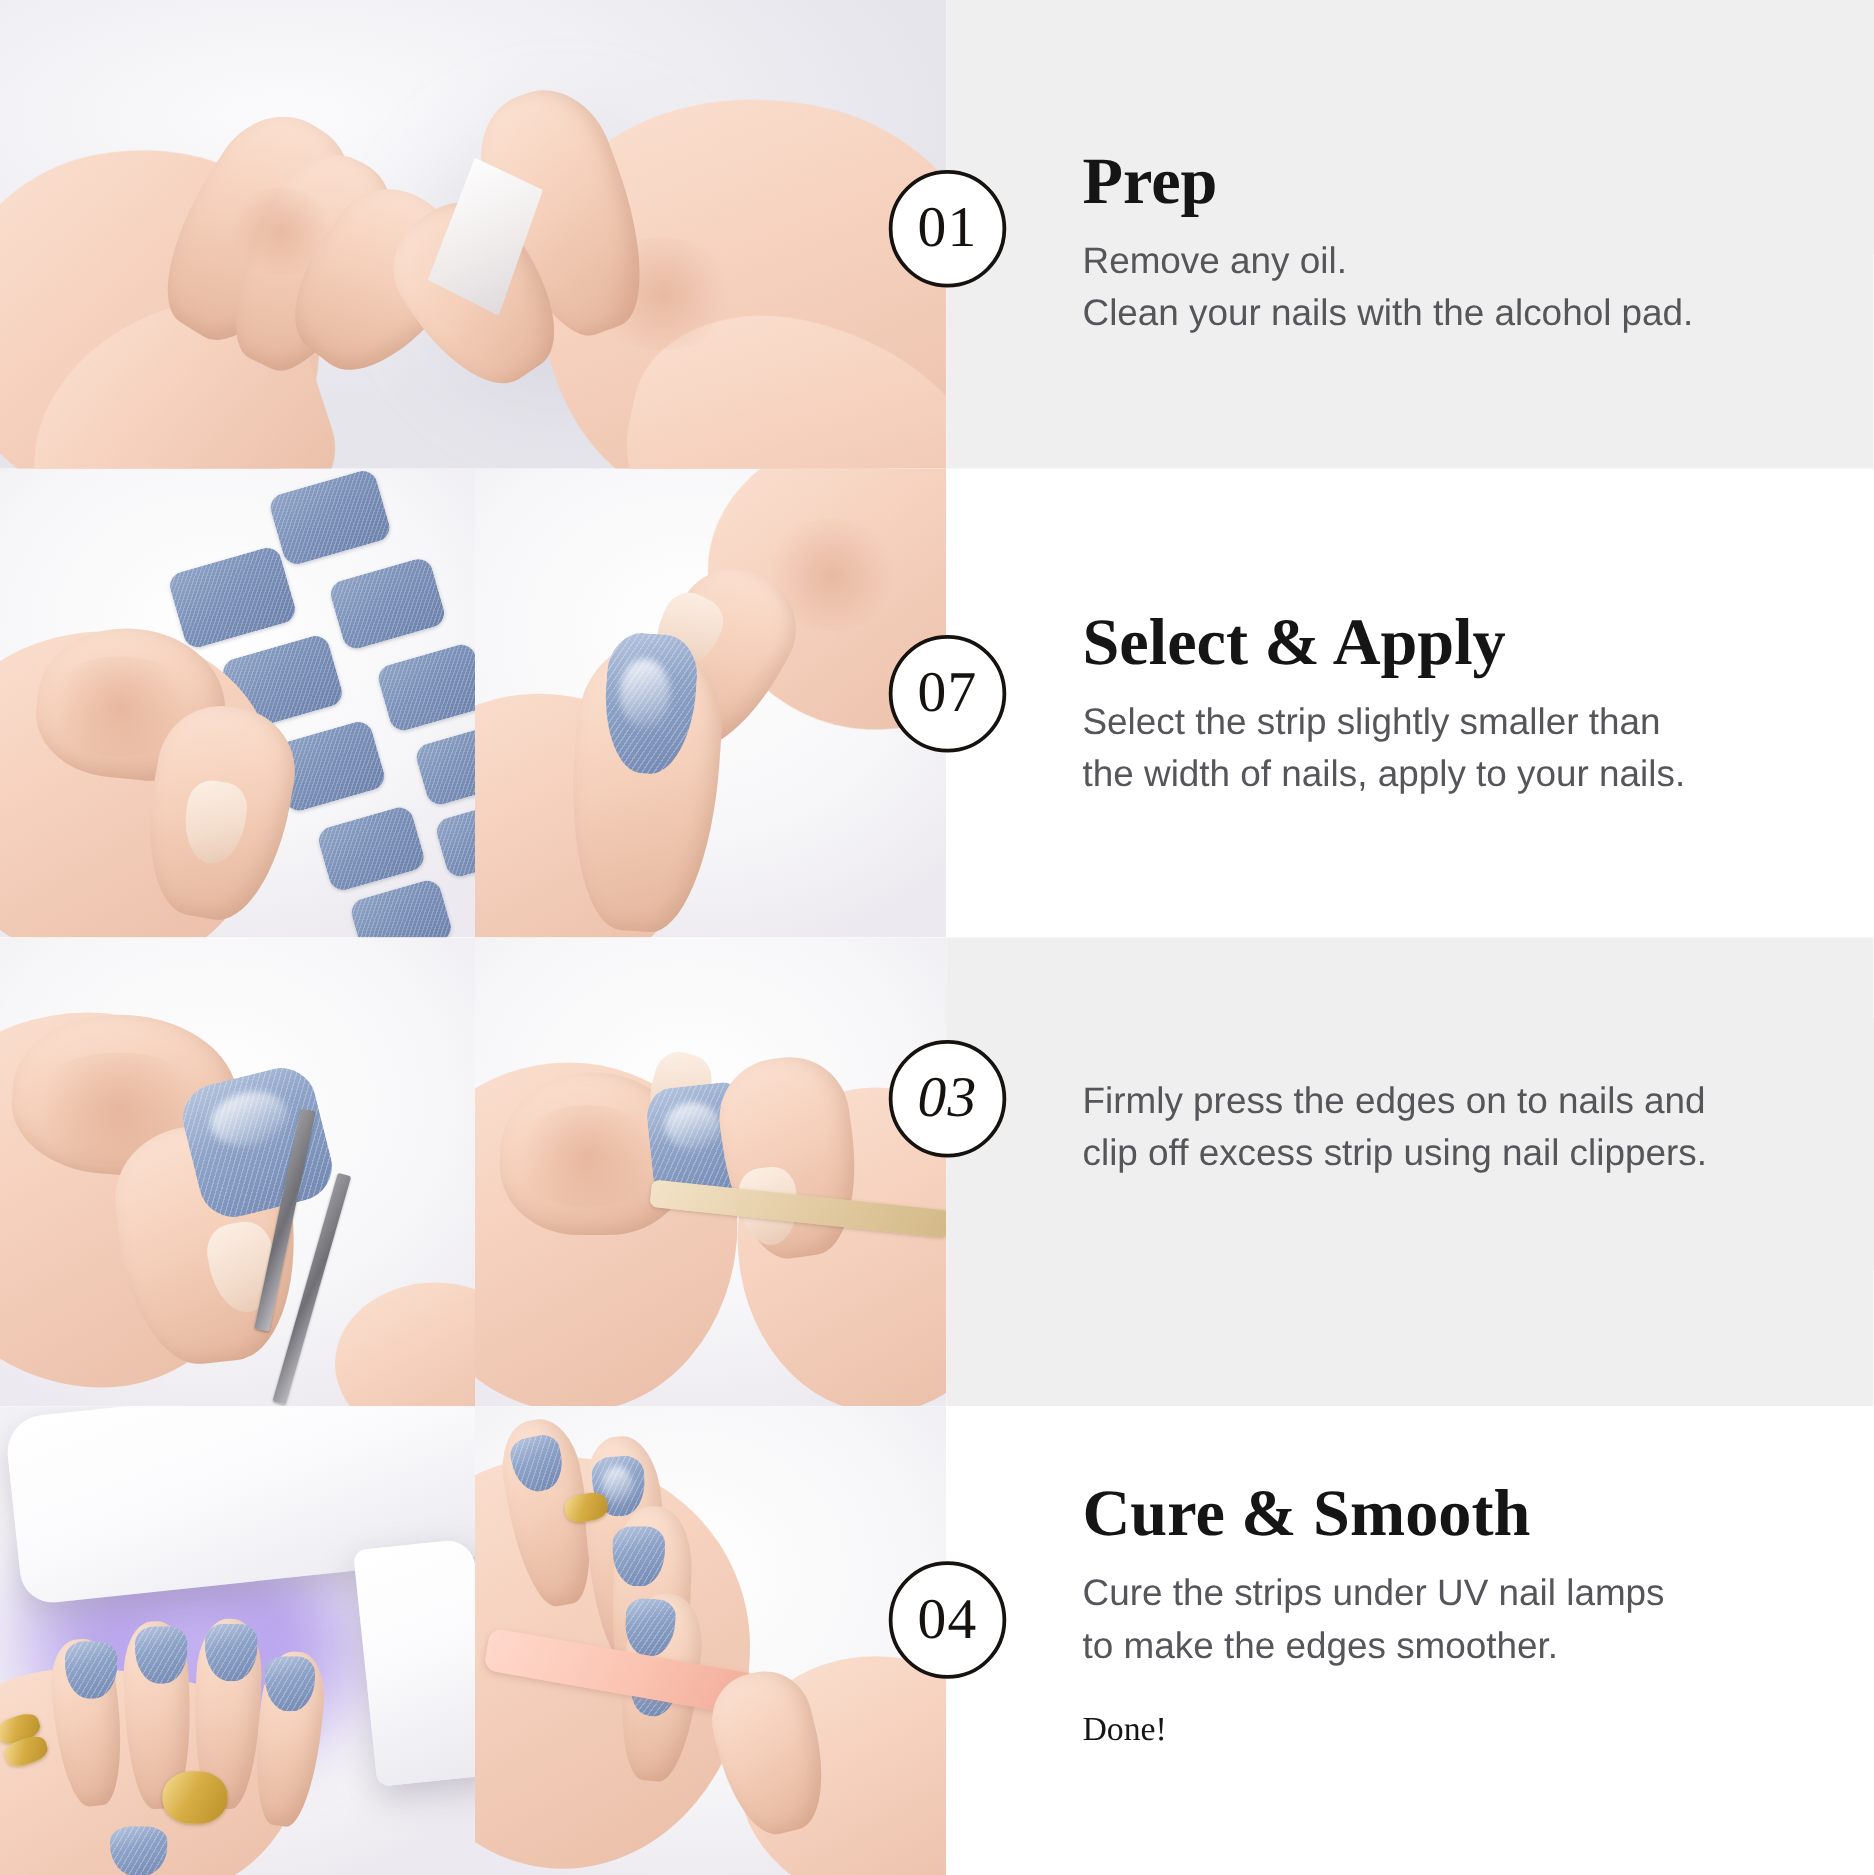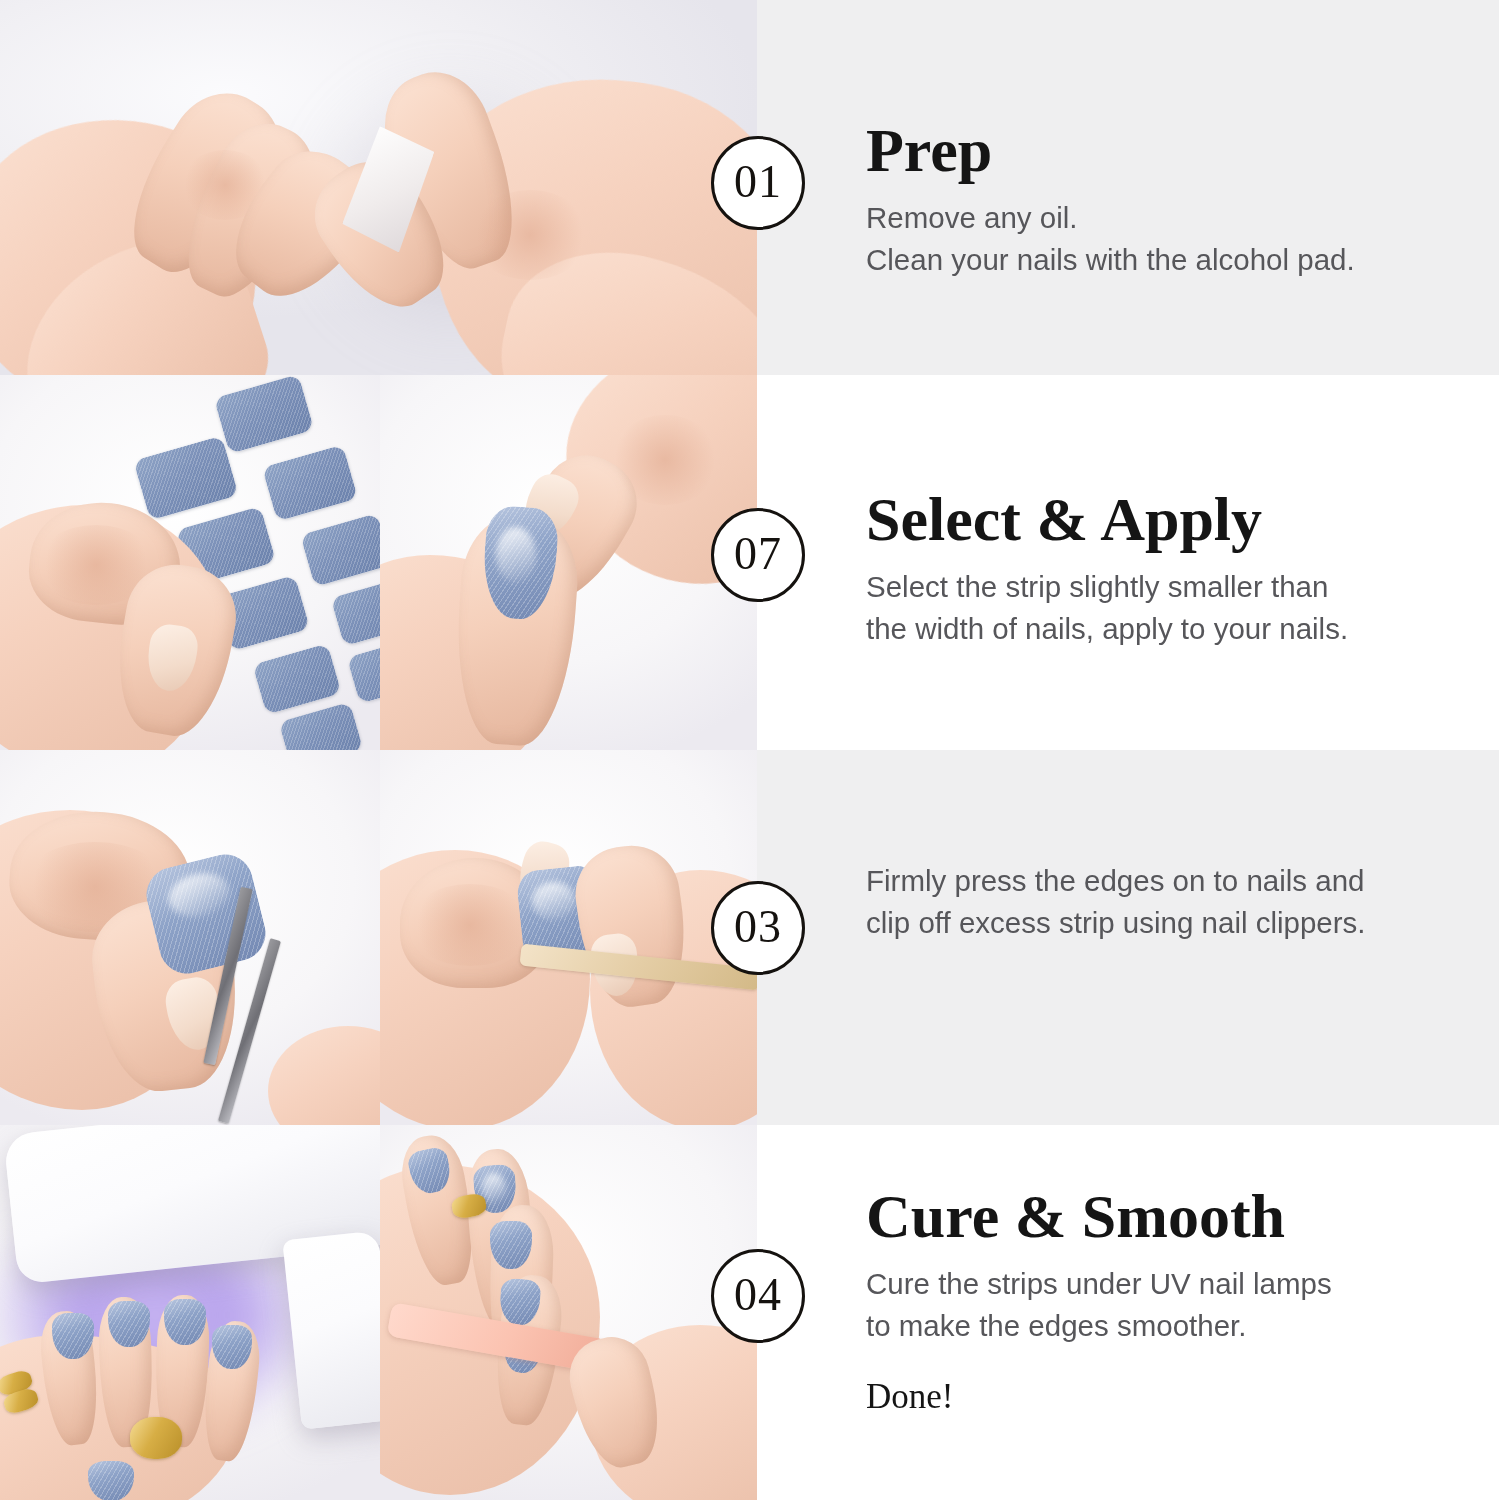--- a/index.html
+++ b/index.html
@@ -19,30 +19,30 @@
   .textcol{position:absolute;left:757px;top:0;width:742px;height:375px;}
   .textcol.gray{background:#efeff0;}
   .textcol.white{background:#ffffff;}
 
   
   .badge{position:absolute;left:711px;width:94px;height:94px;border-radius:50%;
          background:#fff;border:3px solid #15120f;box-sizing:border-box;
          display:flex;align-items:center;justify-content:center;z-index:6;
          font-family:"Liberation Serif",serif;font-size:46px;color:#15120f;
          letter-spacing:1px;line-height:1;padding-bottom:2px;}
-  .b1{top:136px;} .b2{top:508px;} .b3{top:881px;} .b4{top:1249px;}
+  .b1{top:136px;} .b2{top:508px;} .b3{top:832px;font-style:italic;} .b4{top:1249px;}
 
   
   .copy{position:absolute;left:866px;width:560px;}
-  .heading{font-family:"Liberation Serif",serif;font-size:62px;line-height:1.05;
+  .heading{font-family:"Liberation Serif",serif;font-size:53px;line-height:1.05;
            color:#151515;margin:0 0 14px 0;white-space:nowrap;}
   .body{font-family:"Liberation Sans",sans-serif;font-size:29.5px;line-height:42px;
         color:#56565a;margin:0;}
   .body .ln{display:block;}
-  .done{font-family:"Liberation Serif",serif;font-size:35px;color:#151515;margin:30px 0 0 0;}
+  .done{font-family:"Liberation Serif",serif;font-size:27px;color:#151515;margin:30px 0 0 0;}
 
   .c1{top:118px;} .c2{top:487px;} .c3{top:860px;} .c4{top:1184px;}
 
   
   .bg-soft{position:absolute;inset:0;
     background:
       radial-gradient(ellipse 70% 60% at 30% 25%, #fbfbfd 0%, #f0eff3 55%, #e6e5ec 100%);}
   .bg-white{position:absolute;inset:0;
     background:radial-gradient(ellipse 80% 70% at 45% 35%, #ffffff 0%, #f7f6f8 60%, #eceaf0 100%);}
 

